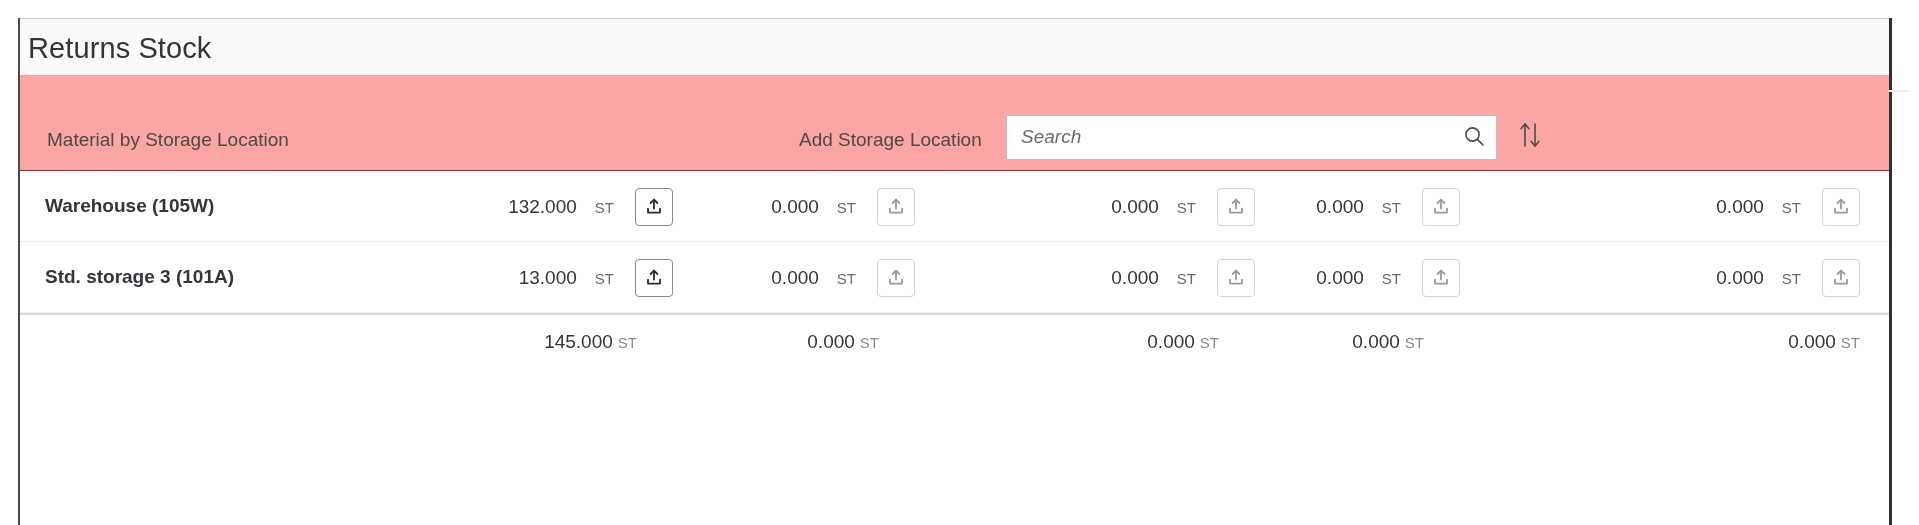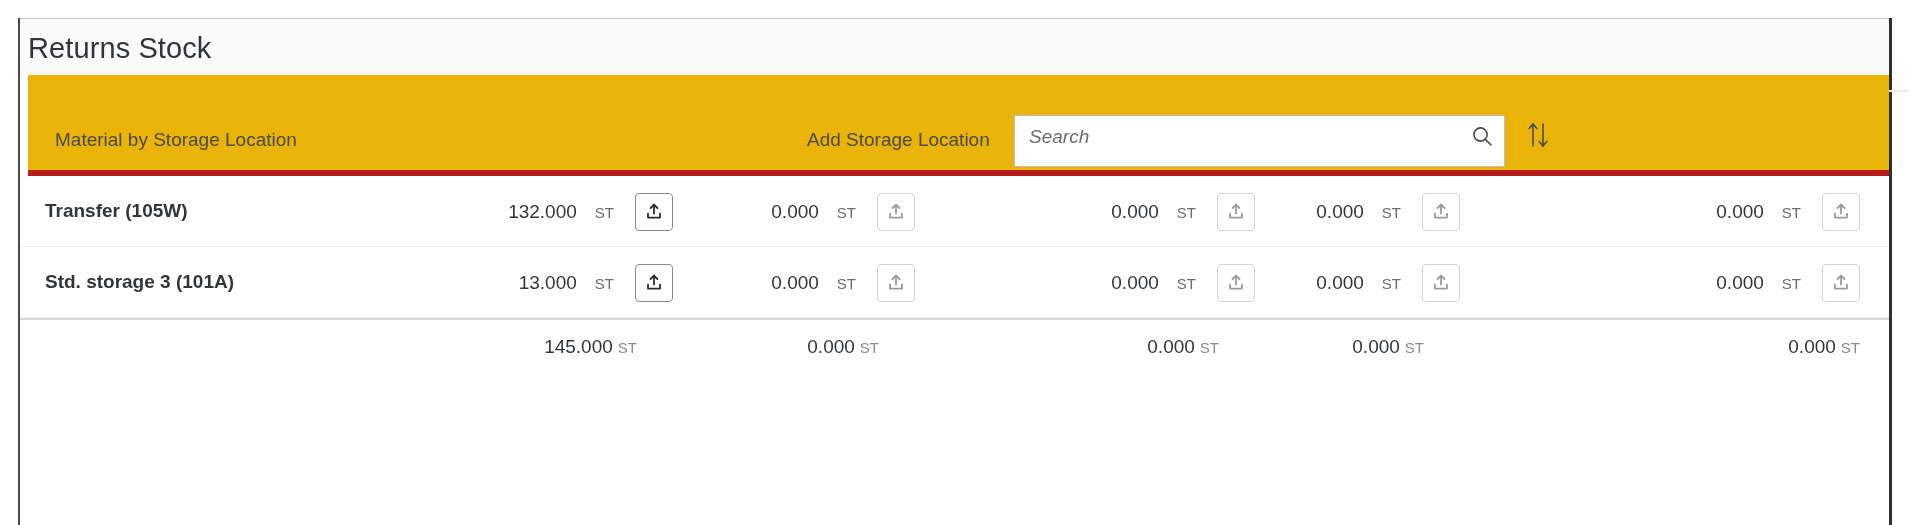--- a/index.html
+++ b/index.html
@@ -92,23 +92,22 @@
     width: 1869px;
     height: 450px;
     background: #ffffff;
     box-sizing: border-box;
   }
 
   
   .toolbar {
     position: relative;
     height: 95px;
-    background: #eab308;
-    border-bottom: 6px solid #b91c1c;
-    margin-left: 8px;
+    background: #fca5a5;
+    border-bottom: 1px solid #b91c1c;
   }
   .toolbar-title {
     position: absolute;
     left: 27px;
     top: 54px;
     font-size: 19px;
     color: #4a4a4a;
     white-space: nowrap;
   }
   .add-link {
@@ -118,21 +117,21 @@
     font-size: 19px;
     color: #4a4a4a;
     white-space: nowrap;
     cursor: pointer;
   }
   .search-box {
     position: absolute;
     left: 986px;
     top: 40px;
     width: 491px;
-    height: 52px;
+    height: 45px;
     background: #ffffff;
     border: 1px solid #bfbfbf;
     box-sizing: border-box;
   }
   .search-input {
     position: absolute;
     left: 12px;
     top: 0;
     width: 420px;
     height: 39px;
@@ -300,21 +299,21 @@
           <line x1="9" y1="26" x2="9" y2="4"></line>
           <polyline points="5.2,8.6 9,4 12.8,8.6"></polyline>
           <line x1="19" y1="4" x2="19" y2="26"></line>
           <polyline points="15.2,21.4 19,26 22.8,21.4"></polyline>
         </svg>
       </span>
     </div>
 
 
     <div class="row">
-      <div class="row-label">Transfer (105W)</div>
+      <div class="row-label">Warehouse (105W)</div>
 
       <div class="cell" style="left:345px;width:308px;">
         <span class="qty">132.000</span>
         <span class="uom">ST</span>
         <span class="xfer-btn primary">
           <svg width="20" height="20" viewBox="0 0 20 20" fill="none" stroke-width="1.8" stroke-linecap="round" stroke-linejoin="round">
             <line x1="10" y1="11.5" x2="10" y2="2.6"></line>
             <polyline points="6.6,6 10,2.6 13.4,6"></polyline>
             <polyline points="4,11.6 4,15.6 16,15.6 16,11.6"></polyline>
           </svg>

